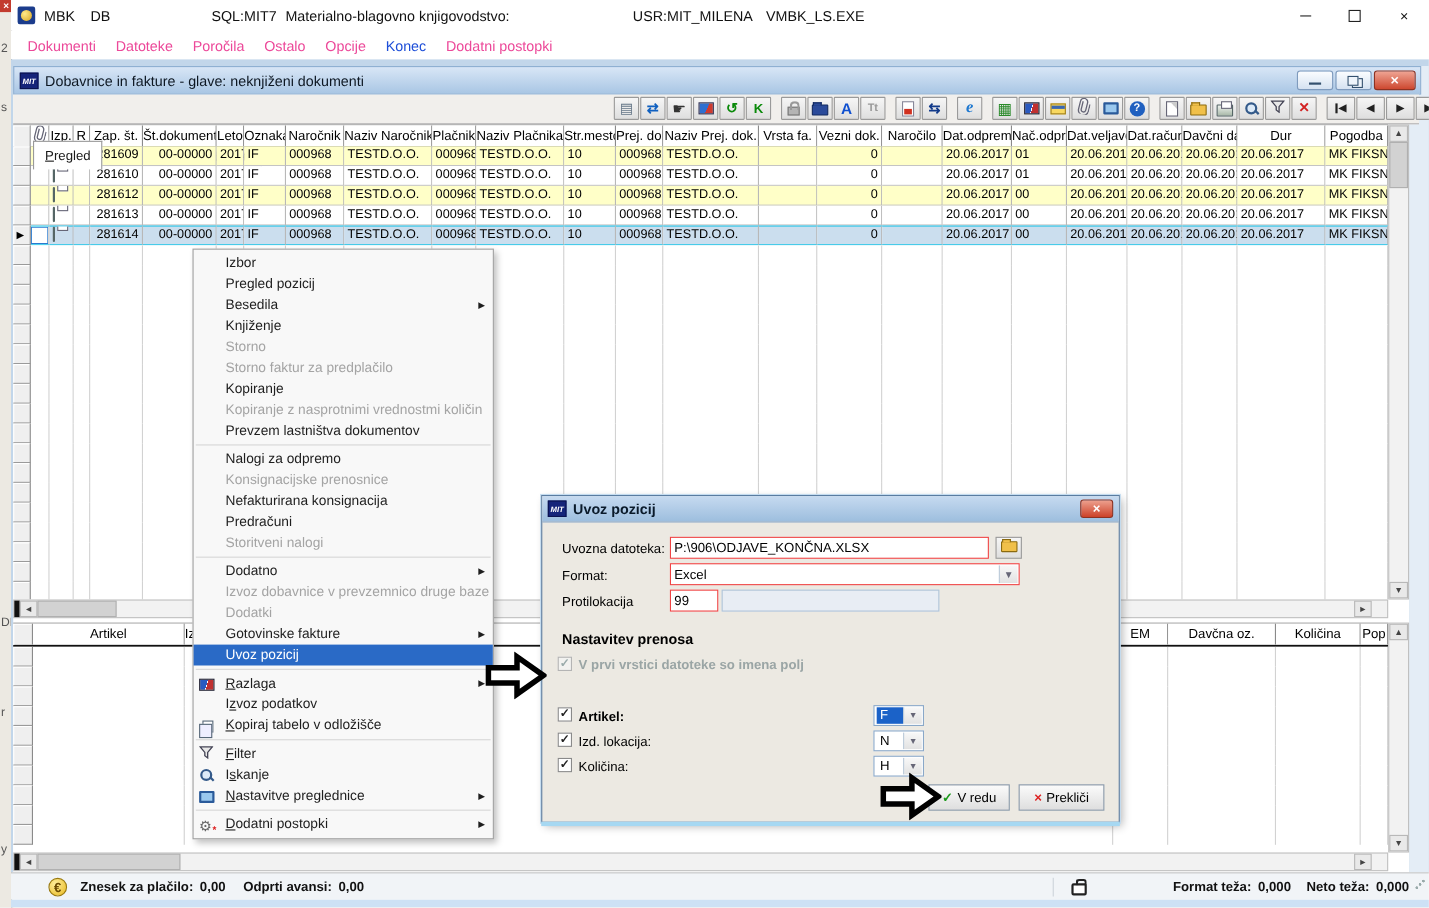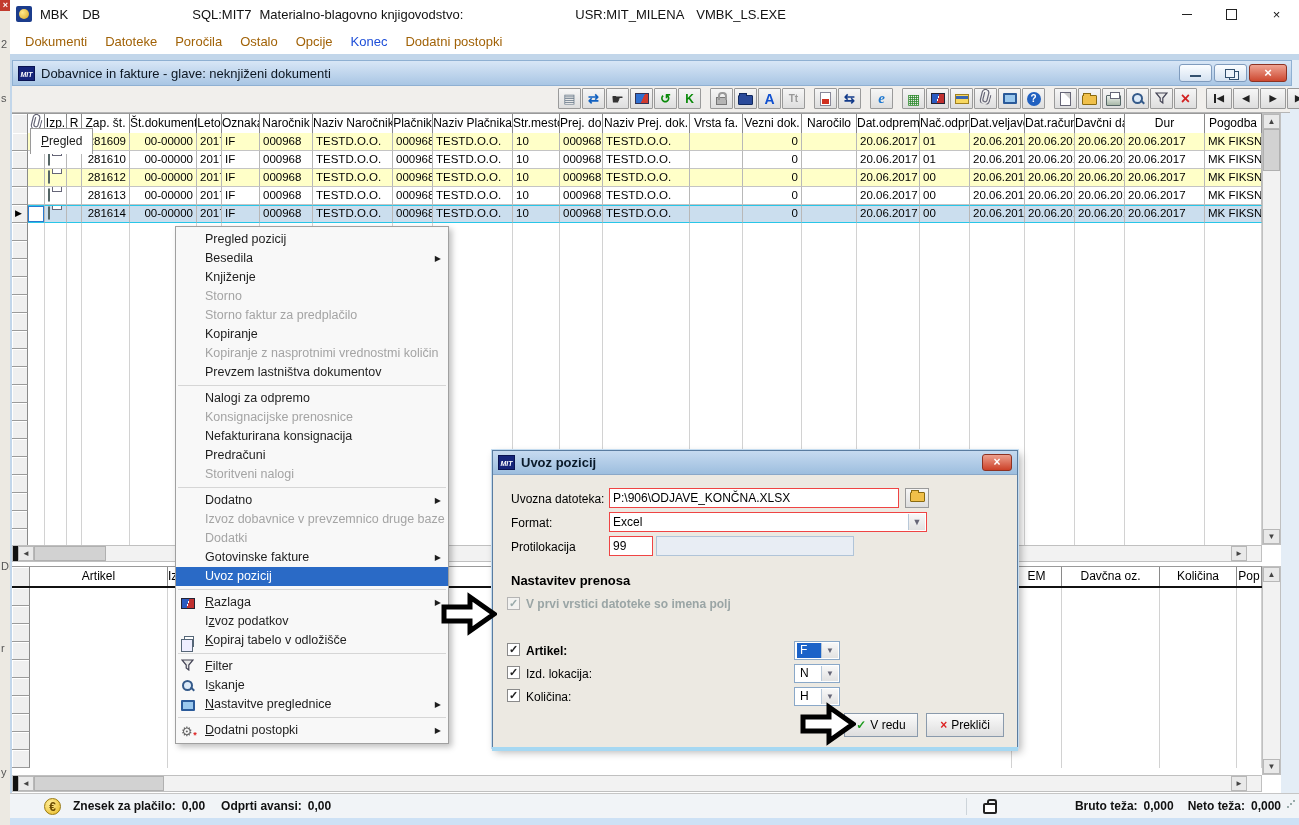--- a/index.html
+++ b/index.html
@@ -23,21 +23,21 @@
   .mbk-ico { width:16px; height:16px; margin-left:6px; background:#1b3c8c; border-radius:2px; position:relative; }
   .mbk-ico::after { content:""; position:absolute; left:3px; top:3px; width:10px; height:10px; border-radius:50%;
                     background:radial-gradient(circle at 35% 35%, #ffe98a, #d8a520); }
   #titlebar span { font-size:13px; color:#111; white-space:pre; }
   .win-ctl { width:45px; height:28px; display:flex; align-items:center; justify-content:center; color:#222; font-size:13px; }
   .wc-min::after { content:""; width:10px; height:1px; background:#222; }
   .wc-max::after { content:""; width:9px; height:9px; border:1px solid #222; }
   .wc-close { font-size:15px; }
 
   #menubar { left:10px; top:28px; width:1289px; height:26px; background:#fff; display:flex; align-items:center; padding-left:6px; }
-  .mb-item { font-size:13px; color:#a16207; padding:4px 9px; }
+  .mb-item { font-size:13px; color:#ec4899; padding:4px 9px; }
   .mb-item.disabled { color:#1d4ed8; }
 
   
   #mdi { left:10px; top:54px; width:1289px; height:739px; background:#c2d6ea; }
   #child-right-strip { left:1281px; top:60px; width:18px; height:733px; background:#e4edf6; }
   #child-caption { left:12px; top:60px; width:1280px; height:26px;
      background:linear-gradient(#d8e6f6,#a9c6e4); border:1px solid #8fb0d2; display:flex; align-items:center; }
   .mit-ico { width:17px; height:15px; margin:0 6px 0 5px; background:#15247a; color:#fff; font-size:7px; font-weight:bold;
              font-style:italic; line-height:15px; text-align:center; border:1px solid #0a1350; }
   #child-caption .title { font-size:13px; color:#0d1722; }
@@ -1116,20 +1116,21 @@
 
 <div class="abs hscroll" style="left:12px;top:775px;width:1250px;">
   <span class="splitter"></span>
   <span class="sc-btn">◄</span>
   <span class="sc-thumb" style="width:130px;"></span>
   <span style="flex:1;"></span>
   <span class="sc-btn" style="margin-right:14px;">►</span>
 </div>
 
 <div class="abs" id="ctx-menu">
+    <div class="mi"><span>Izbor</span></div>
     <div class="mi"><span>Pregled pozicij</span></div>
     <div class="mi"><span>Besedila</span><span class="sub">▶</span></div>
     <div class="mi"><span>Knjiženje</span></div>
     <div class="mi disabled"><span>Storno</span></div>
     <div class="mi disabled"><span>Storno faktur za predplačilo</span></div>
     <div class="mi"><span>Kopiranje</span></div>
     <div class="mi disabled"><span>Kopiranje z nasprotnimi vrednostmi količin</span></div>
     <div class="mi"><span>Prevzem lastništva dokumentov</span></div>
     <div class="msep"></div>
     <div class="mi"><span>Nalogi za odpremo</span></div>
@@ -1235,19 +1236,19 @@
 </svg>
 
 <div class="abs" id="statusbar">
   <span class="ico-euro" style="margin-left:34px;">€</span>
   <span style="margin-left:12px;">Znesek za plačilo:</span>
   <span style="margin-left:6px;">0,00</span>
   <span style="margin-left:16px;">Odprti avansi:</span>
   <span style="margin-left:6px;">0,00</span>
   <span class="sb-sep" style="margin-left:auto;"></span>
   <span class="ico-weight" style="margin-left:16px;"></span>
-  <span style="margin-left:78px;">Bruto teža:</span>
+  <span style="margin-left:78px;">Format teža:</span>
   <span style="margin-left:6px;">0,000</span>
   <span style="margin-left:14px;">Neto teža:</span>
   <span style="margin-left:6px;margin-right:18px;">0,000</span>
   <span id="grip"></span>
 </div>
 <div class="abs" id="bottom-frame"></div>
 
 </body></html>

